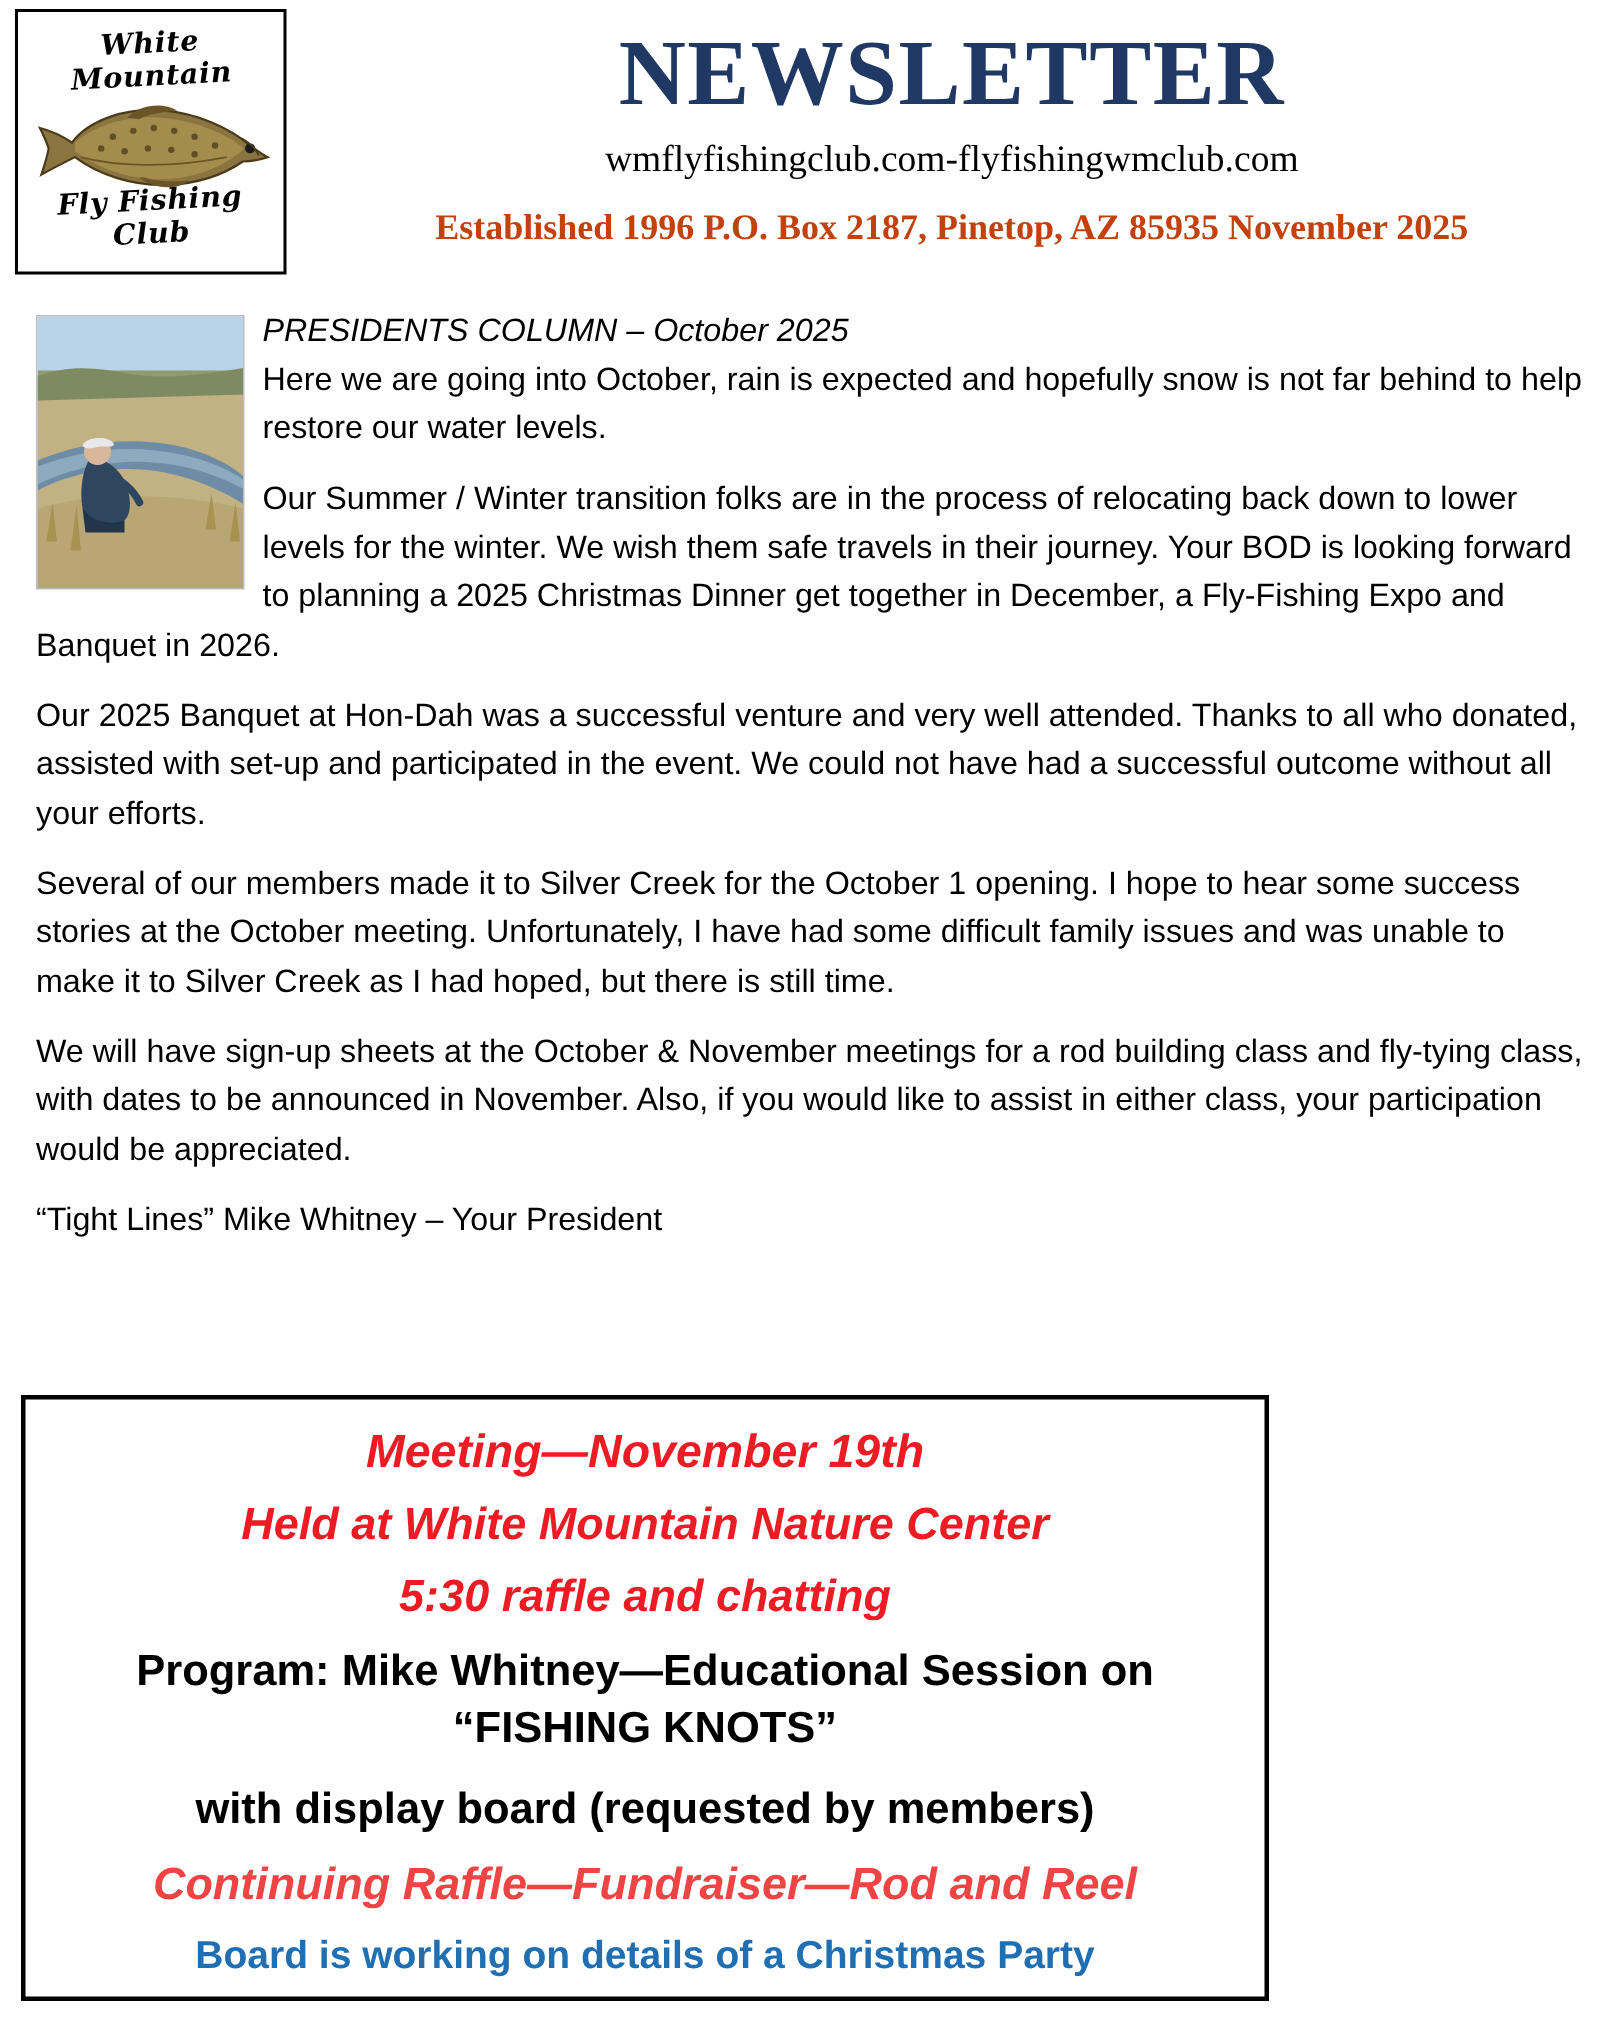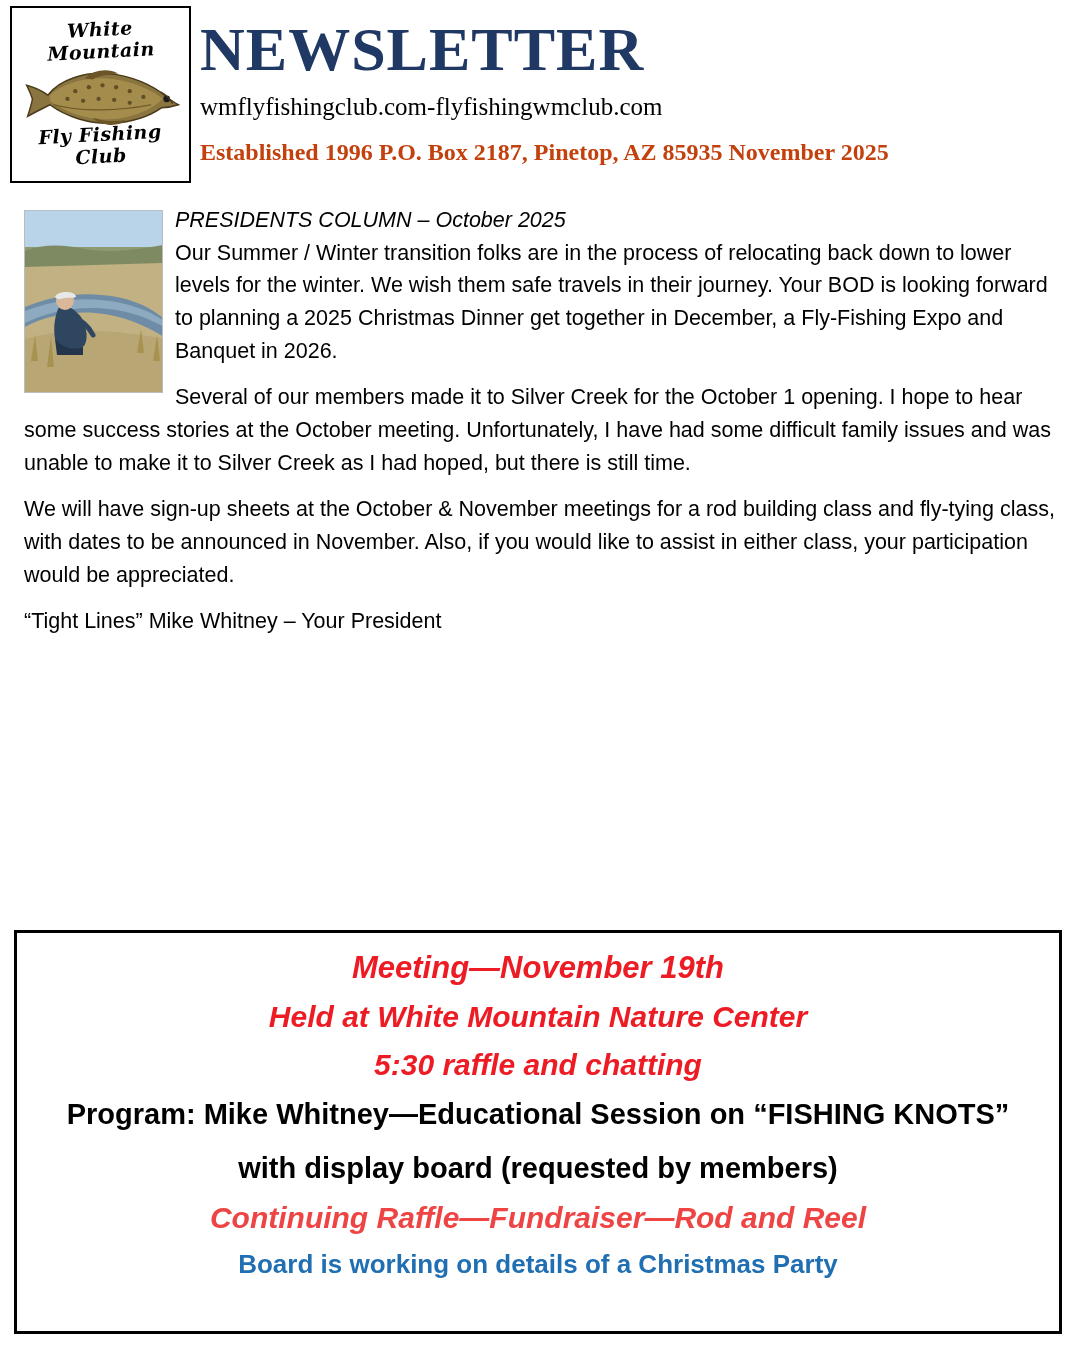--- a/index.html
+++ b/index.html
@@ -71,21 +71,21 @@
     top: 52px;
     width: 157px;
     height: 72px;
   }
 
   .title-block {
     position: absolute;
     left: 200px;
     right: 10px;
     top: 0;
-    text-align: left;
+    text-align: center;
   }
   .newsletter-title {
     font-family: "Liberation Serif", serif;
     font-weight: bold;
     font-size: 62px;
     color: #1F3864;
     letter-spacing: 1px;
     line-height: 1.15;
     margin-top: 14px;
   }
@@ -128,21 +128,21 @@
     margin: 0 0 14px 0;
     color: #000;
   }
   .article p.first { margin-bottom: 0; font-style: italic; }
 
   
   .meeting-box {
     position: absolute;
     left: 14px;
     top: 930px;
-    width: 1048px;
+    width: 832px;
     height: 404px;
     border: 3px solid #000;
     box-sizing: border-box;
     background: #fff;
     padding: 14px 16px 10px 16px;
   }
   .meeting-line {
     text-align: center;
     font-family: "Liberation Sans", sans-serif;
     font-weight: bold;
@@ -245,21 +245,23 @@
           <path d="M34 96 C30 104 28 116 30 128 C34 140 48 142 58 136 C64 130 62 116 56 106 C50 98 40 92 34 96 Z" fill="#2f4660"></path>
           <circle cx="40" cy="90" r="9" fill="#d9b79a"></circle>
           <path d="M30 86 C32 80 48 79 51 85 C51 88 44 86 40 87 C36 88 32 89 30 86 Z" fill="#e8e8e8"></path>
           <path d="M46 106 C56 108 64 116 68 124" stroke="#2f4660" stroke-width="5" fill="none" stroke-linecap="round"></path>
           <path d="M30 128 C36 136 48 140 58 136 L58 144 L32 144 Z" fill="#22354a"></path>
         </g>
       </svg>
     </div>
 
     <p class="first">PRESIDENTS COLUMN – October 2025</p>
+    <p>Here we are going into October, rain is expected and hopefully snow is not far behind to help restore our water levels.</p>
     <p>Our Summer / Winter transition folks are in the process of relocating back down to lower levels for the winter. We wish them safe travels in their journey.  Your BOD is looking forward to planning a 2025 Christmas Dinner get together in December, a Fly-Fishing Expo and Banquet in 2026.</p>
+    <p>Our 2025 Banquet at Hon-Dah was a successful venture and very well attended. Thanks to all who donated, assisted with set-up and participated in the event. We could not have had a successful outcome without all your efforts.</p>
     <p>Several of our members made it to Silver Creek for the October 1 opening.   I hope to hear some success stories at the October meeting. Unfortunately, I have had some difficult family issues and was unable to make it to Silver Creek as I had hoped, but there is still time.</p>
     <p>We will have sign-up sheets at the October &amp; November meetings for a rod building class and fly-tying class, with dates to be announced in November. Also, if you would like to assist in either class, your participation would be appreciated.</p>
     <p>“Tight Lines”     Mike Whitney – Your President</p>
   </div>
 
   <div class="meeting-box">
     <div class="meeting-line l1">Meeting—November 19th</div>
     <div class="meeting-line">Held at White Mountain Nature Center</div>
     <div class="meeting-line">5:30 raffle and chatting</div>
     <div class="program-line">Program: Mike Whitney—Educational Session on “FISHING KNOTS”</div>

